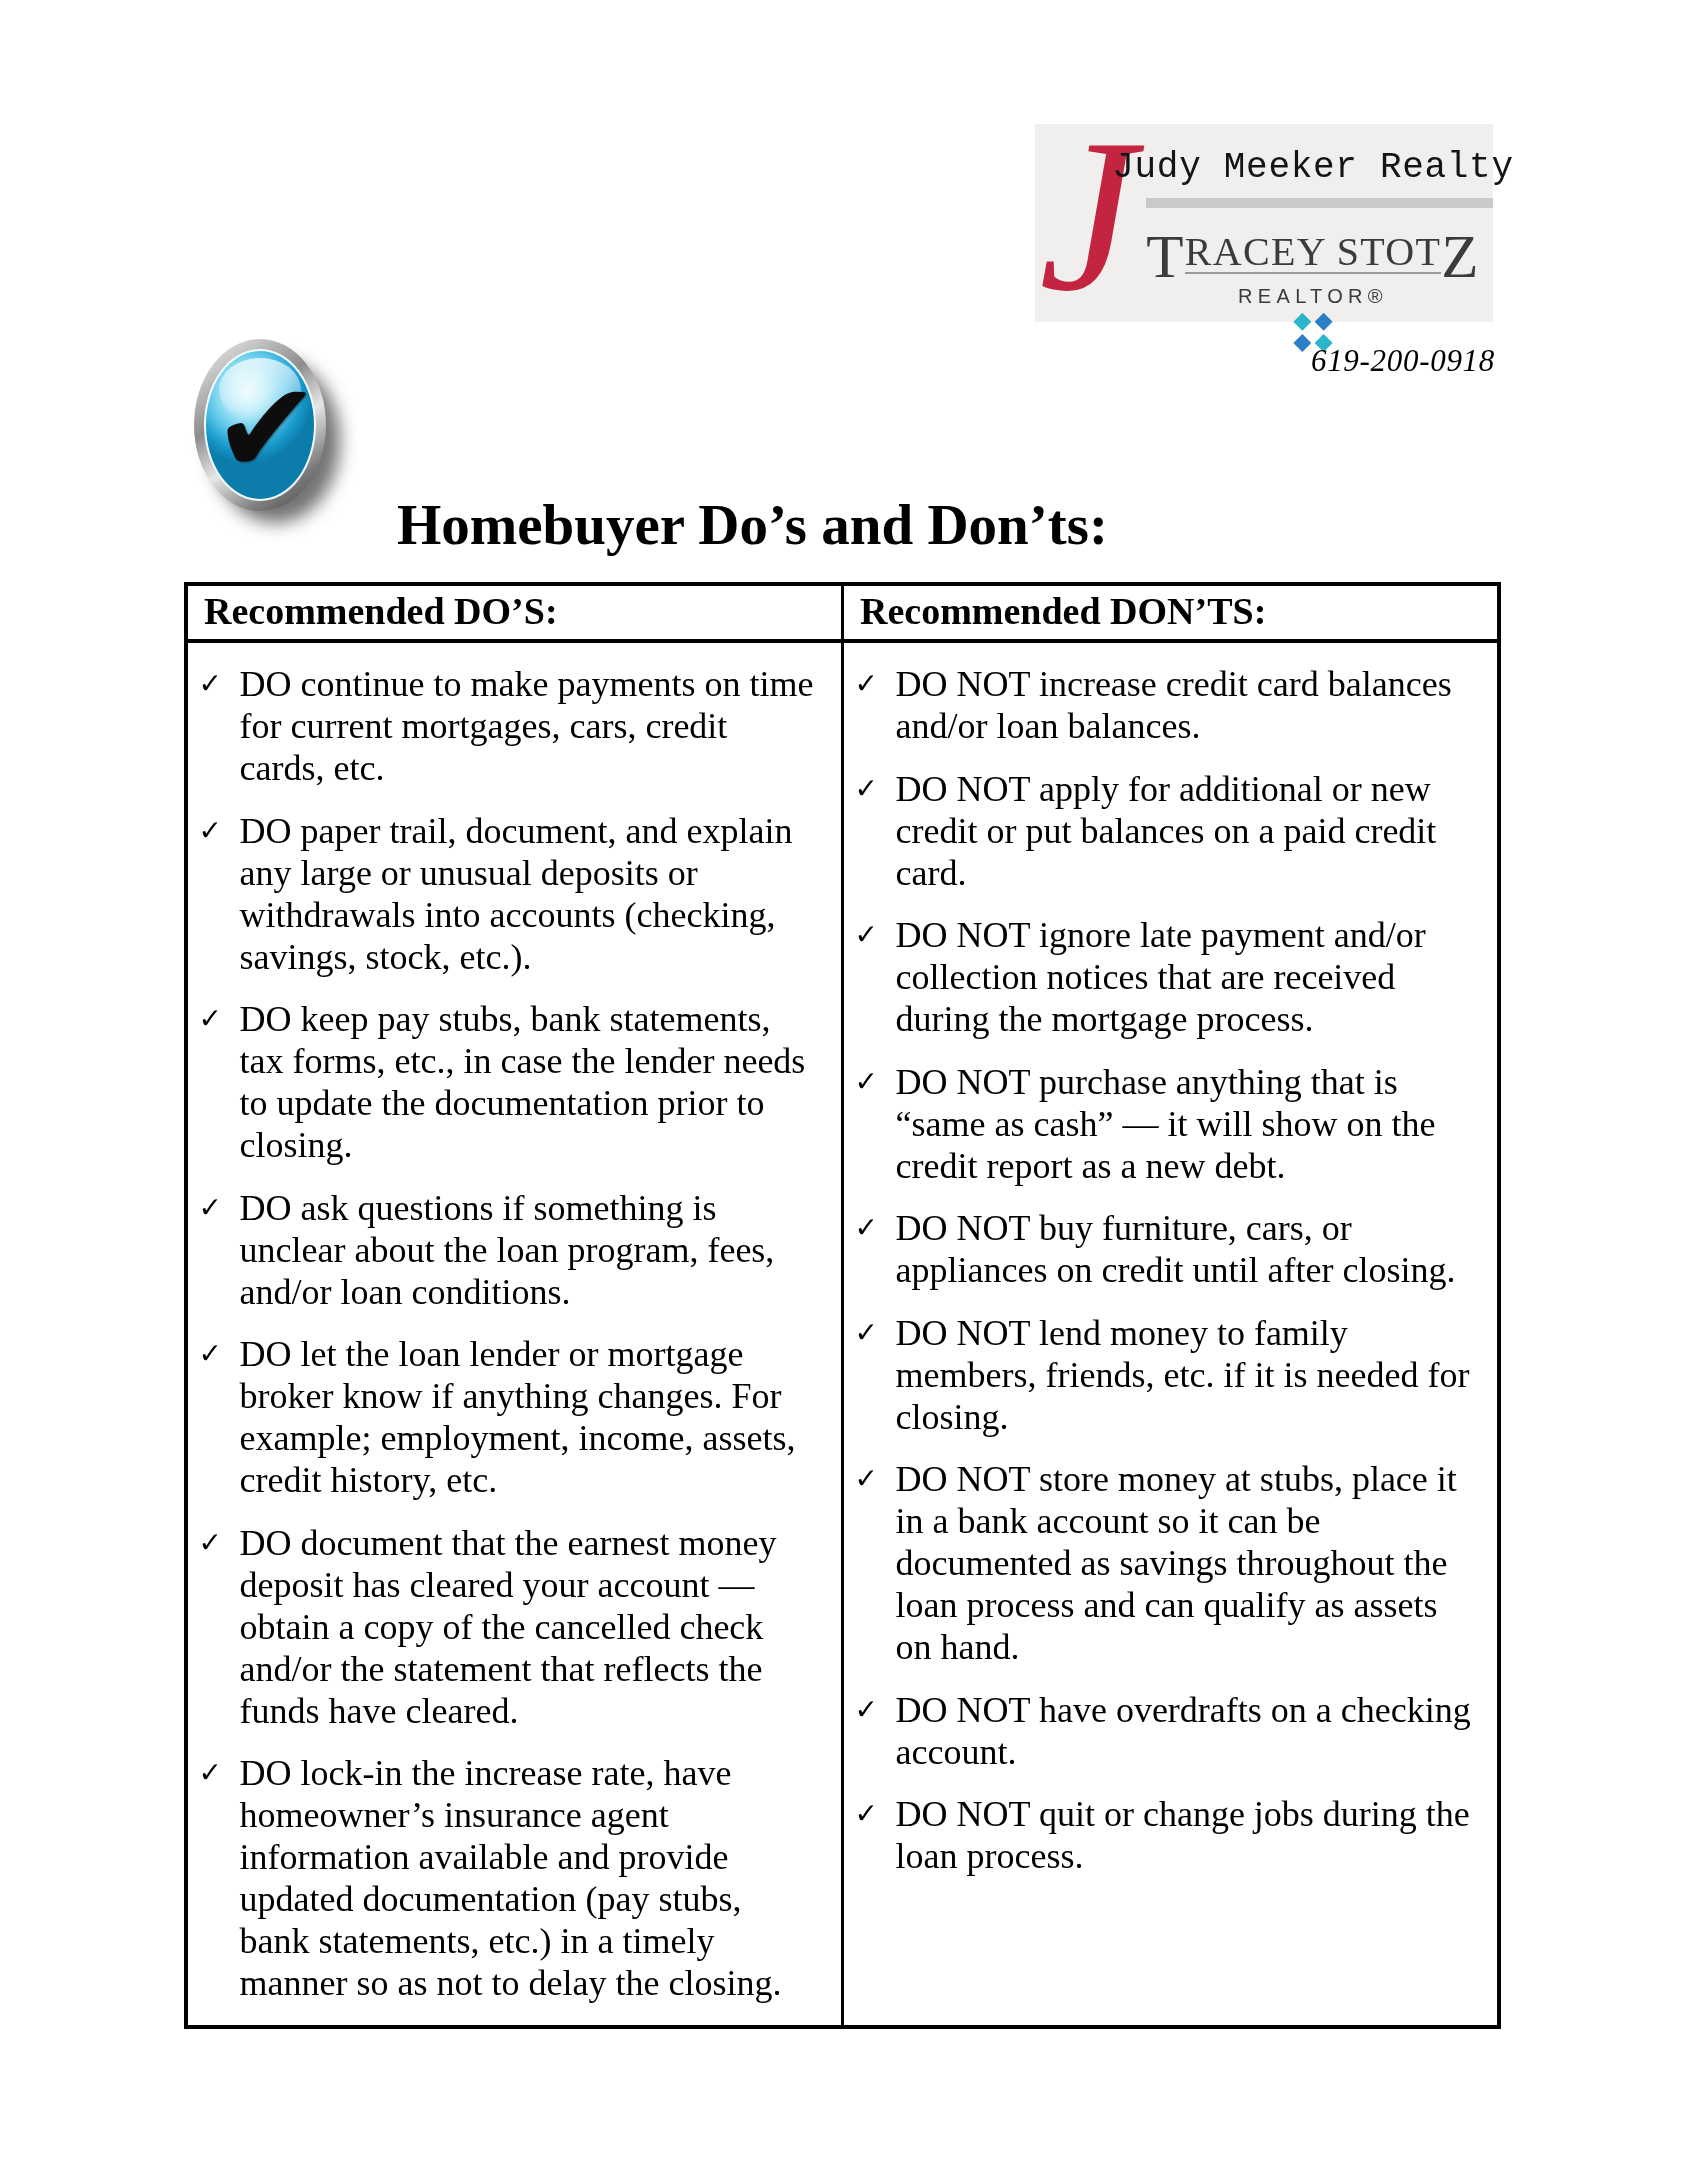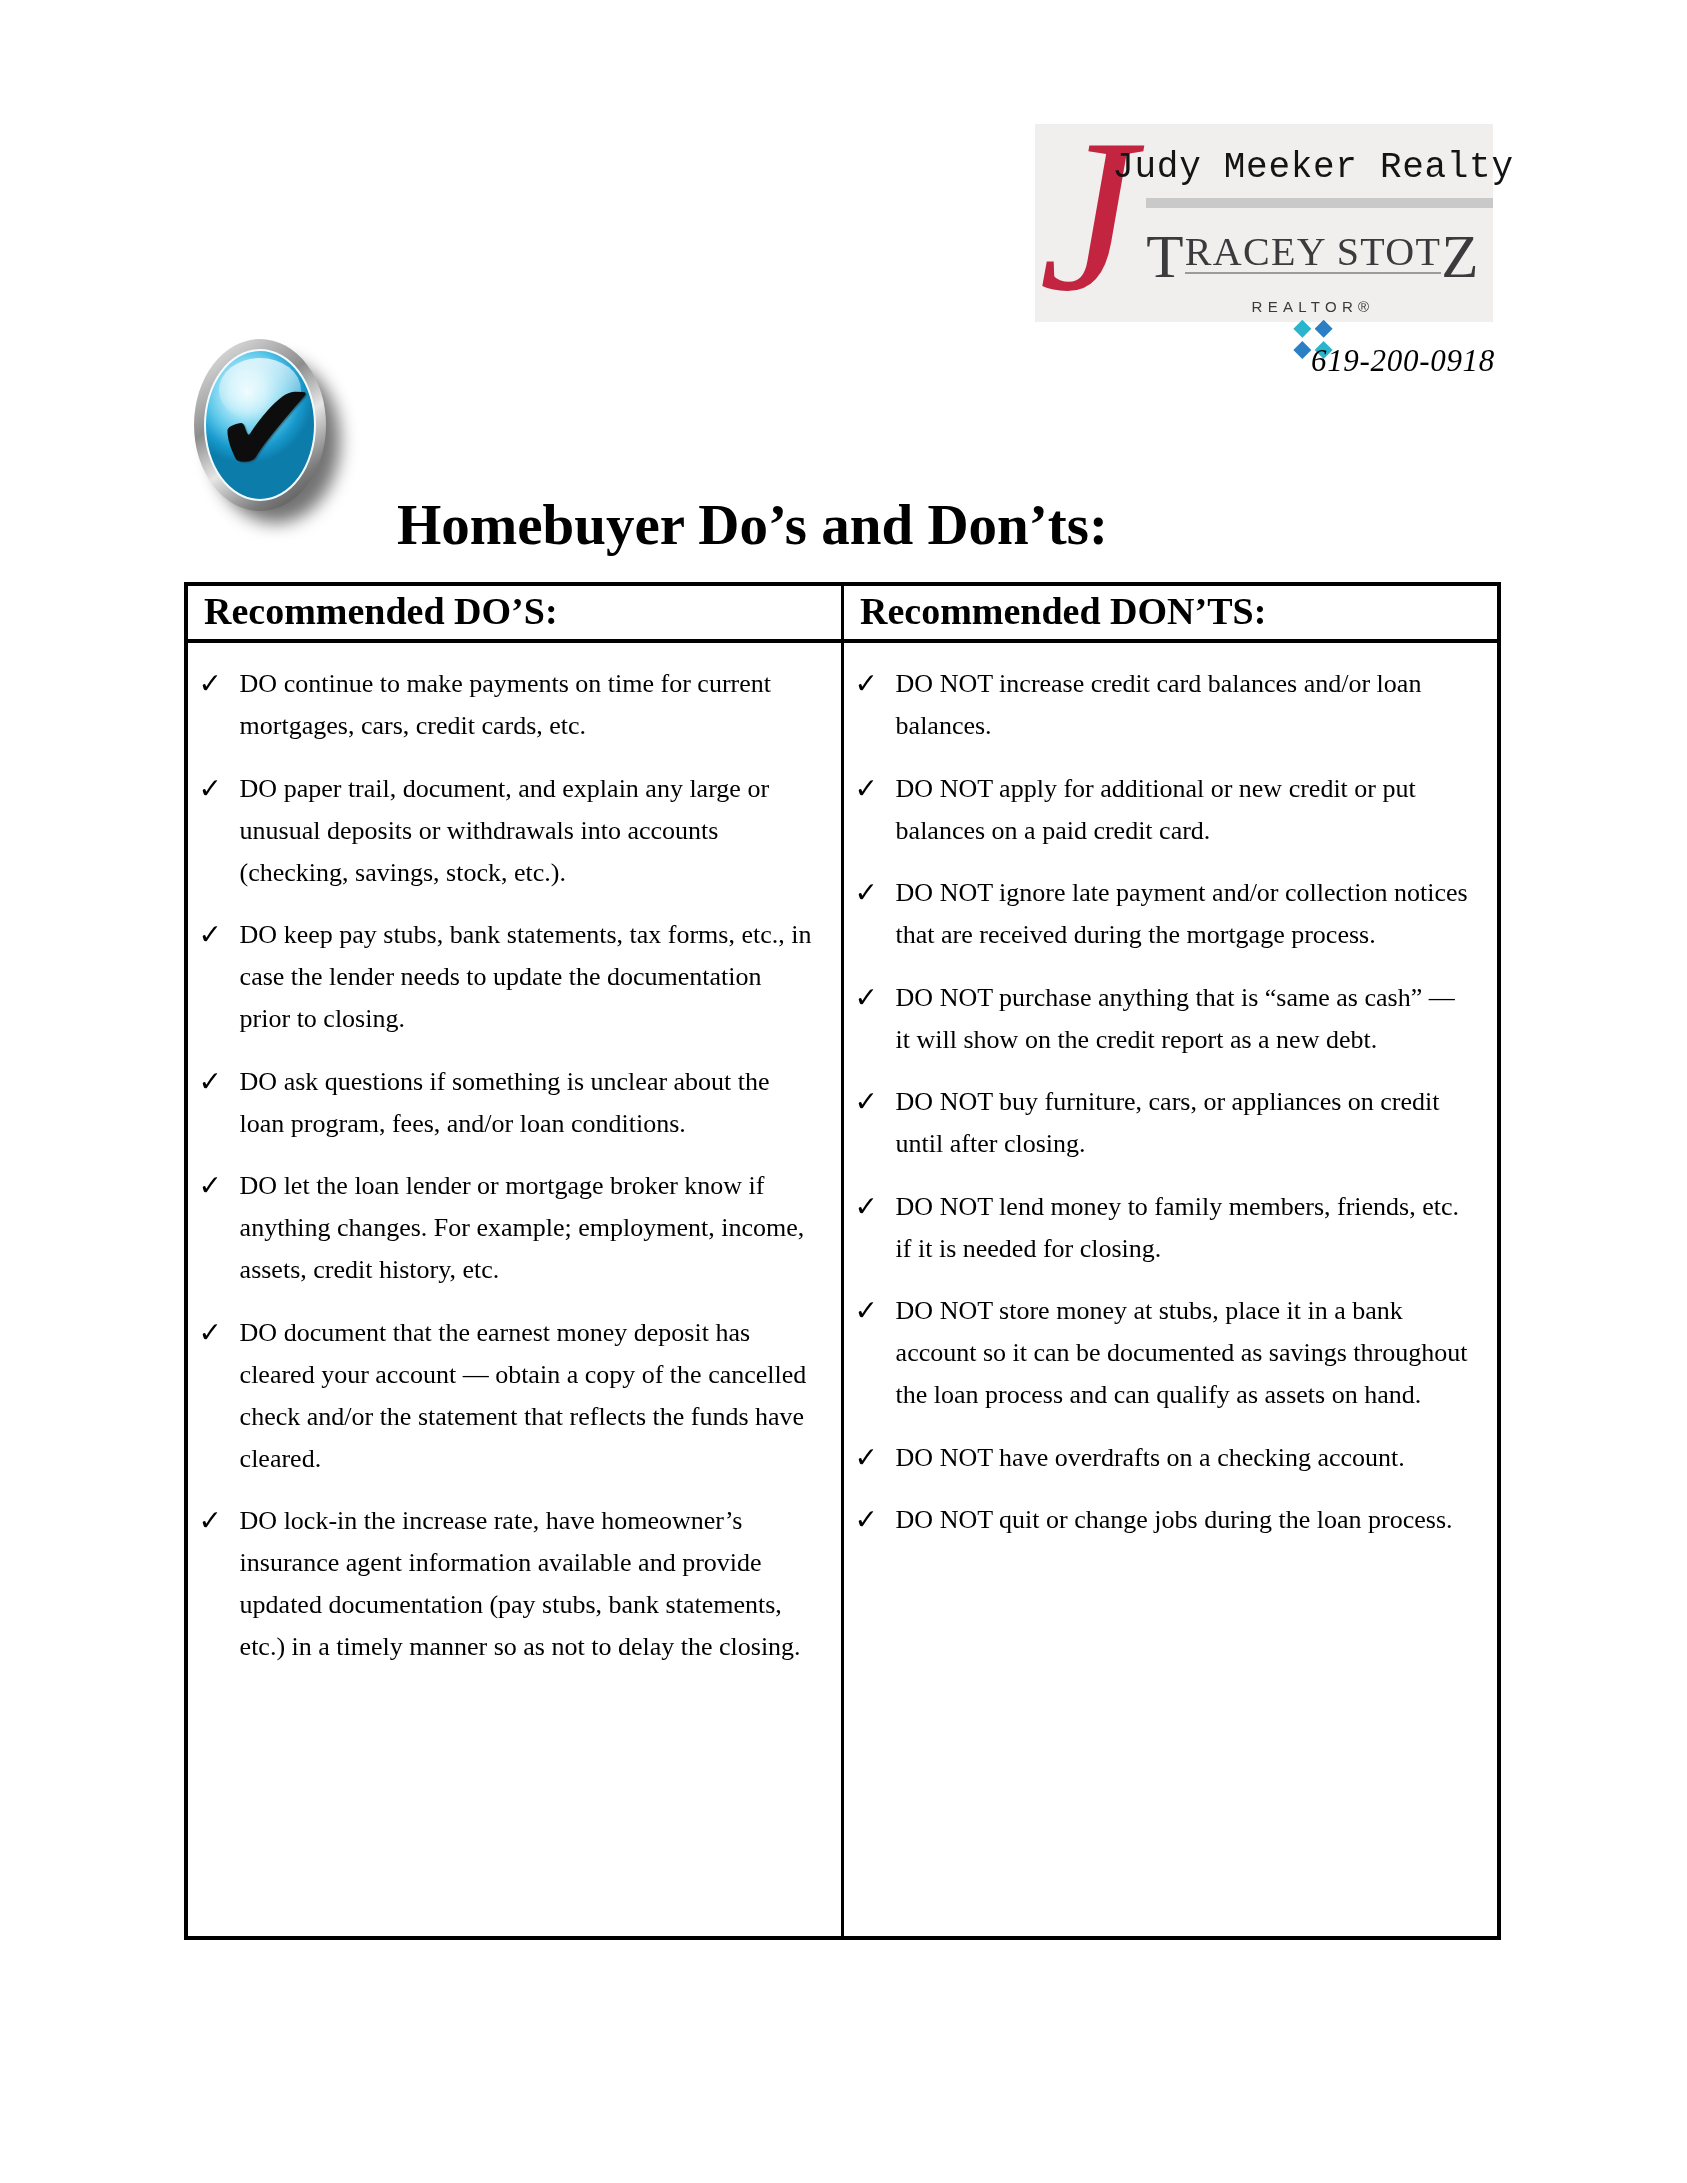--- a/index.html
+++ b/index.html
@@ -43,23 +43,23 @@
     margin-top:44px;
     font-family:"Liberation Serif", serif;
     font-size:40px; line-height:1;
     color:#3b3b3d; letter-spacing:1.3px;
     white-space:nowrap;
     display:flex; align-items:flex-start;
   }
   .agent-big { font-size:61px; line-height:0.82; }
   .agent-mid { border-bottom:2px solid #9a9a9a; }
   .realtor-line {
-    margin-top:16px;
+    margin-top:3px;
     font-family:"Liberation Sans", sans-serif;
-    font-size:15px; letter-spacing:5.3px; color:#3a3a3a;
+    font-size:20px; letter-spacing:5.3px; color:#3a3a3a;
     white-space:nowrap;
   }
   .diamonds {
     margin-top:5.3px;
     display:grid; grid-template-columns:18px 18px; grid-template-rows:18px 18px;
     gap:3.3px;
   }
   .diamond { width:18px; height:18px; clip-path:polygon(50% 0,100% 50%,50% 100%,0 50%); }
 
   
@@ -129,21 +129,21 @@
   ul.items { list-style:none; }
   li.item {
     display:grid; grid-template-columns:41px 1fr;
     margin-bottom:20.5px;
   }
   .check-mark {
     font-family:"DejaVu Sans", sans-serif;
     font-size:28px; line-height:42px; color:#000;
   }
   .item-text {
-    font-size:26px; line-height:42px; color:#000;
+    font-size:36px; line-height:42px; color:#000;
     padding-right:8px;
   }
 </style>
 </head>
 <body>
 
 <div class="page">
 
   <div class="logo-box">
     <span class="monogram">J</span>

